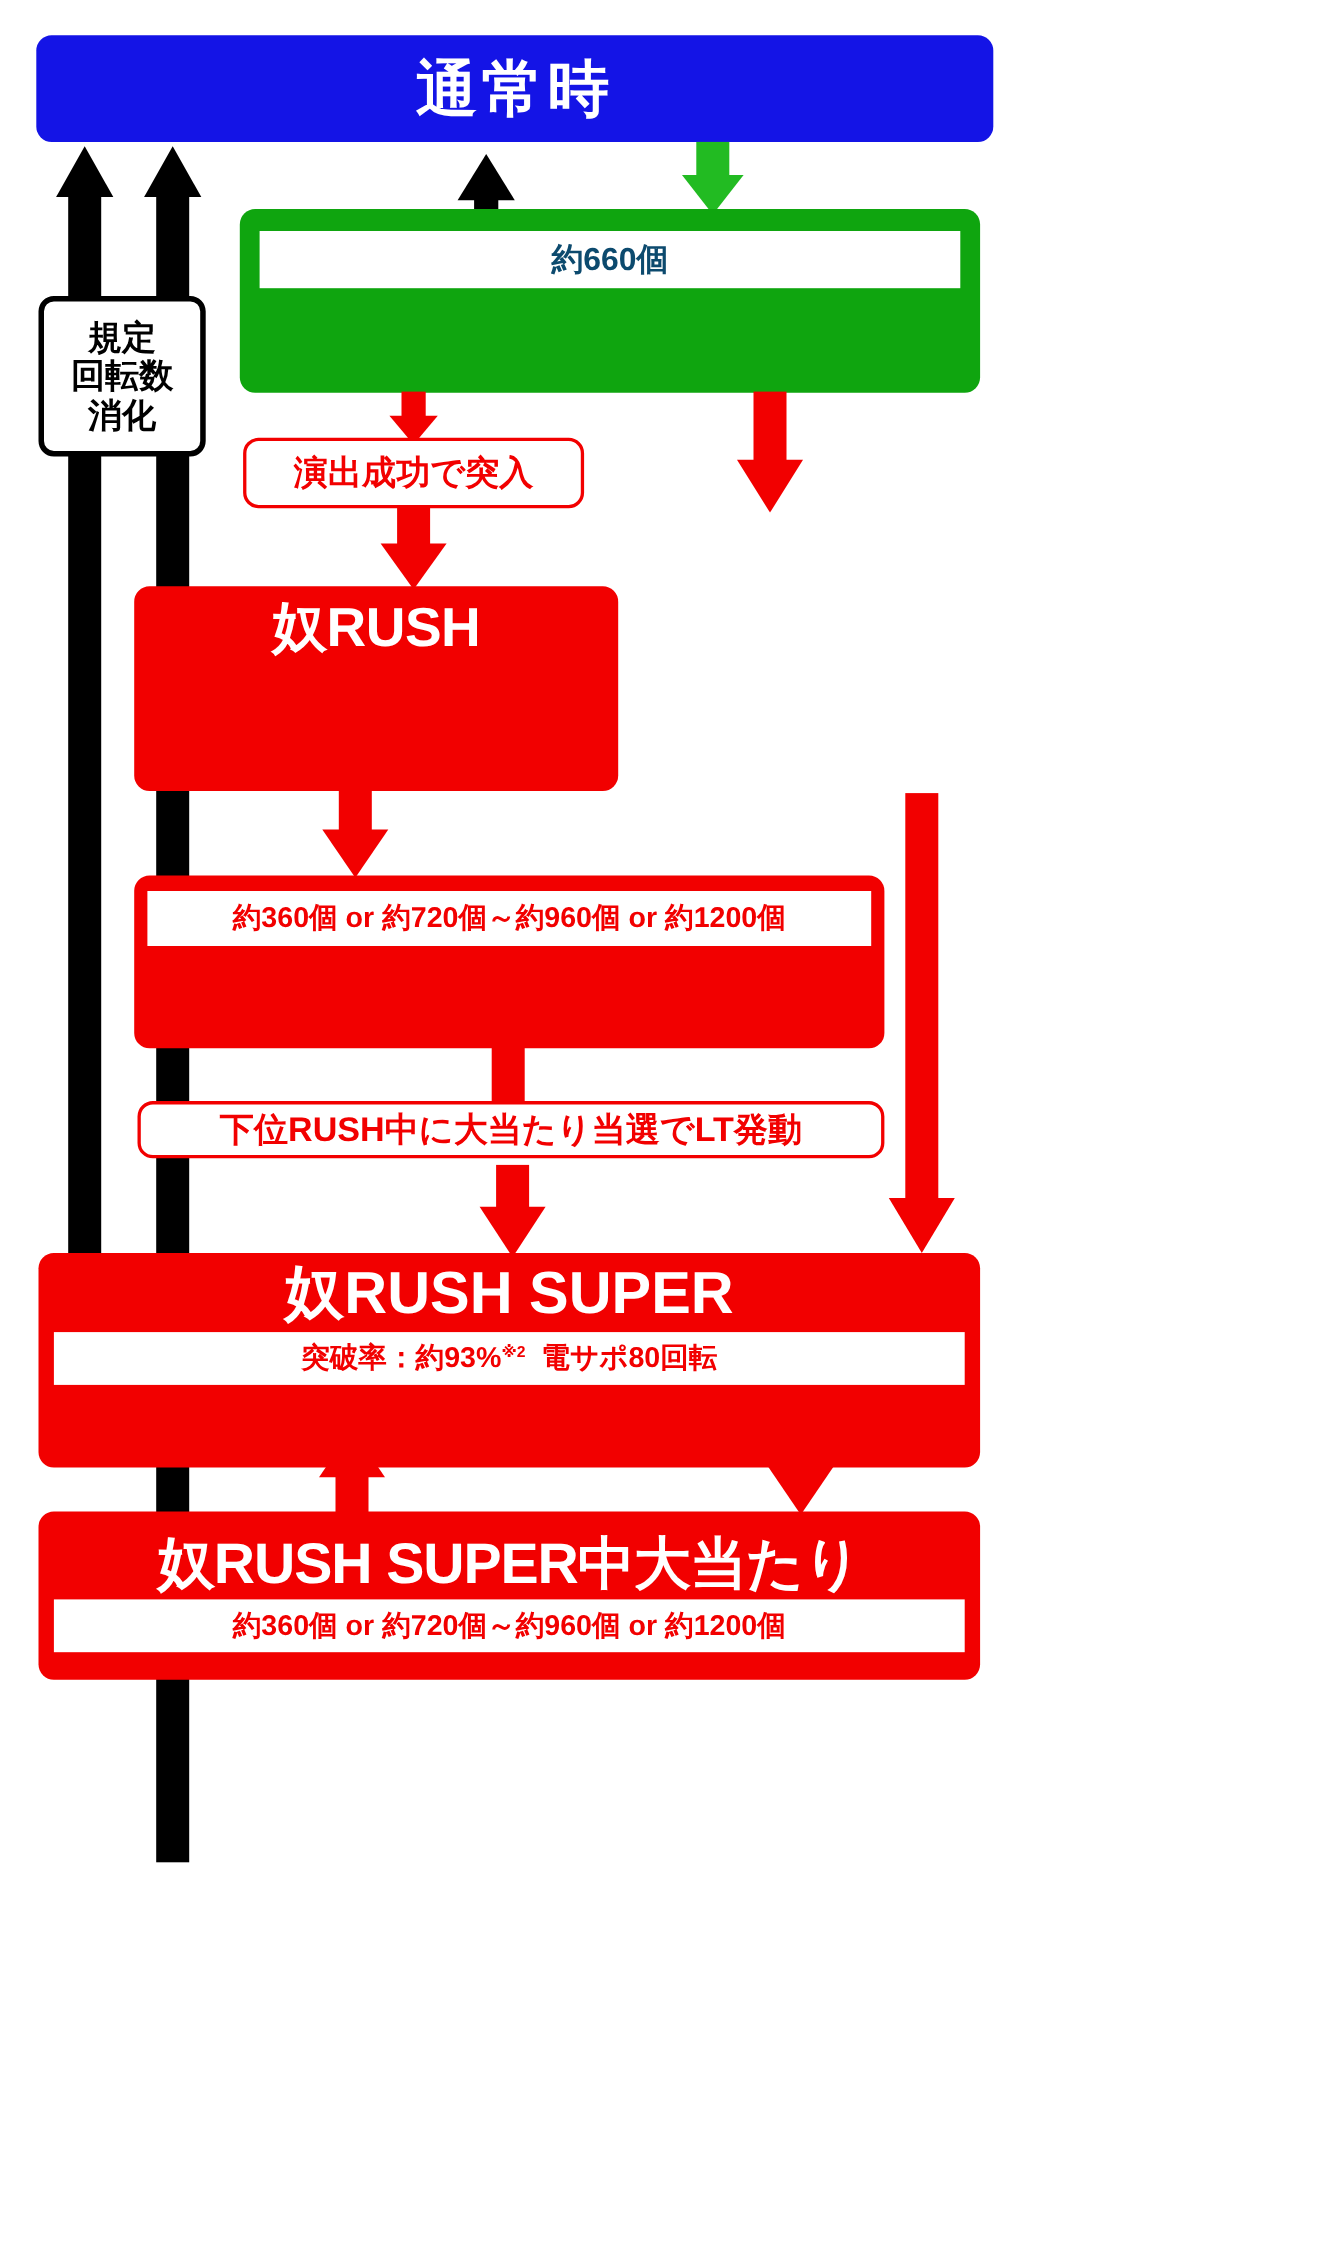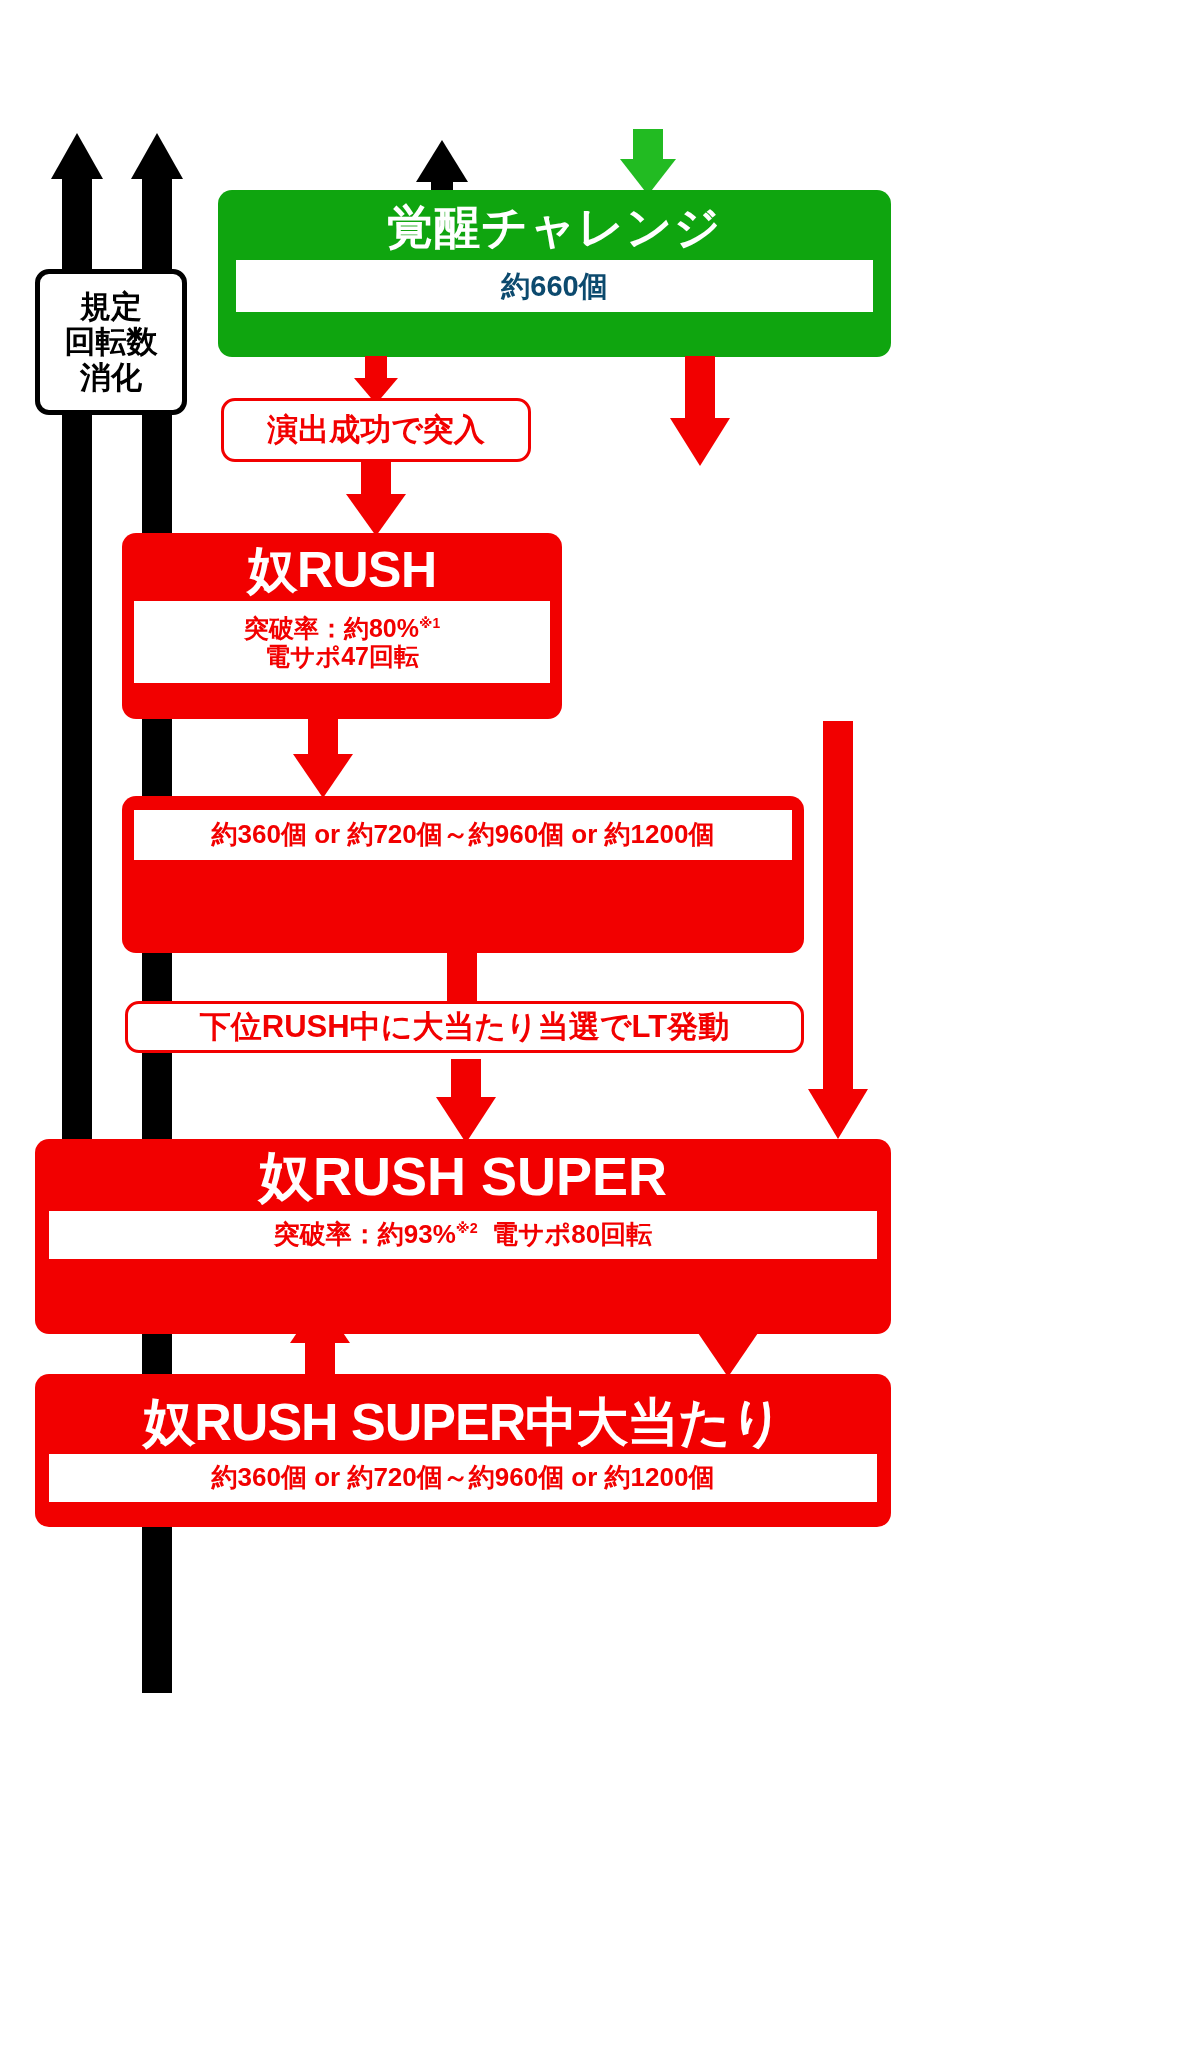--- a/index.html
+++ b/index.html
@@ -239,34 +239,36 @@
   <div class="arrow" style="left:131px; top:133px; width:52px; height:1560px;">
     <div class="shaft" style="left:11px; top:36px; width:30px; height:1524px; background:#000;"></div>
     <div class="head" style="left:0; top:0; border-left:26px solid transparent; border-right:26px solid transparent; border-bottom:46px solid #000;"></div>
   </div>
 
   <div class="arrow" style="left:416px; top:140px; width:52px; height:62px;">
     <div class="shaft" style="left:15px; top:32px; width:22px; height:32px; background:#000;"></div>
     <div class="head" style="left:0; top:0; border-left:26px solid transparent; border-right:26px solid transparent; border-bottom:42px solid #000;"></div>
   </div>
 
+  <div class="node blue-bar">
+    <span class="title">通常時</span>
+  </div>
 
   <div class="arrow" style="left:610px; top:129px; width:76px; height:64px;">
     <div class="shaft" style="left:23px; top:0; width:30px; height:34px; background:#22bb22;"></div>
     <div class="head" style="left:10px; top:30px; border-left:28px solid transparent; border-right:28px solid transparent; border-top:36px solid #22bb22;"></div>
   </div>
 
   <div class="black-label">
     <span>規定</span>
     <span>回転数</span>
     <span>消化</span>
   </div>
 
   <div class="node green-box">
-    <span class="title">覚醒チャレンジ</span>
     <div class="inner">
       <span>約660個</span>
     </div>
   </div>
 
   <div class="arrow" style="left:348px; top:356px; width:56px; height:46px;">
     <div class="shaft" style="left:17px; top:0; width:22px; height:26px; background:#f20000;"></div>
     <div class="head" style="left:6px; top:22px; border-left:22px solid transparent; border-right:22px solid transparent; border-top:26px solid #f20000;"></div>
   </div>
 
@@ -285,26 +287,20 @@
   </div>
 
 
   <div class="arrow" style="left:800px; top:721px; width:76px; height:420px;">
     <div class="shaft" style="left:23px; top:0; width:30px; height:372px; background:#f20000;"></div>
     <div class="head" style="left:8px; top:368px; border-left:30px solid transparent; border-right:30px solid transparent; border-top:50px solid #f20000;"></div>
   </div>
 
   <div class="node red-box rush1">
     <span class="title">奴RUSH</span>
-    <div class="inner">
-      <span>
-        <span>突破率：約80%</span><span class="sup">※1</span>
-      </span>
-      <span>電サポ47回転</span>
-    </div>
   </div>
 
   <div class="arrow" style="left:285px; top:718px; width:76px; height:80px;">
     <div class="shaft" style="left:23px; top:0; width:30px; height:40px; background:#f20000;"></div>
     <div class="head" style="left:8px; top:36px; border-left:30px solid transparent; border-right:30px solid transparent; border-top:44px solid #f20000;"></div>
   </div>
 
   <div class="node red-box rush-hit">
     <div class="inner">
       <span>約360個 or 約720個～約960個 or 約1200個</span>

